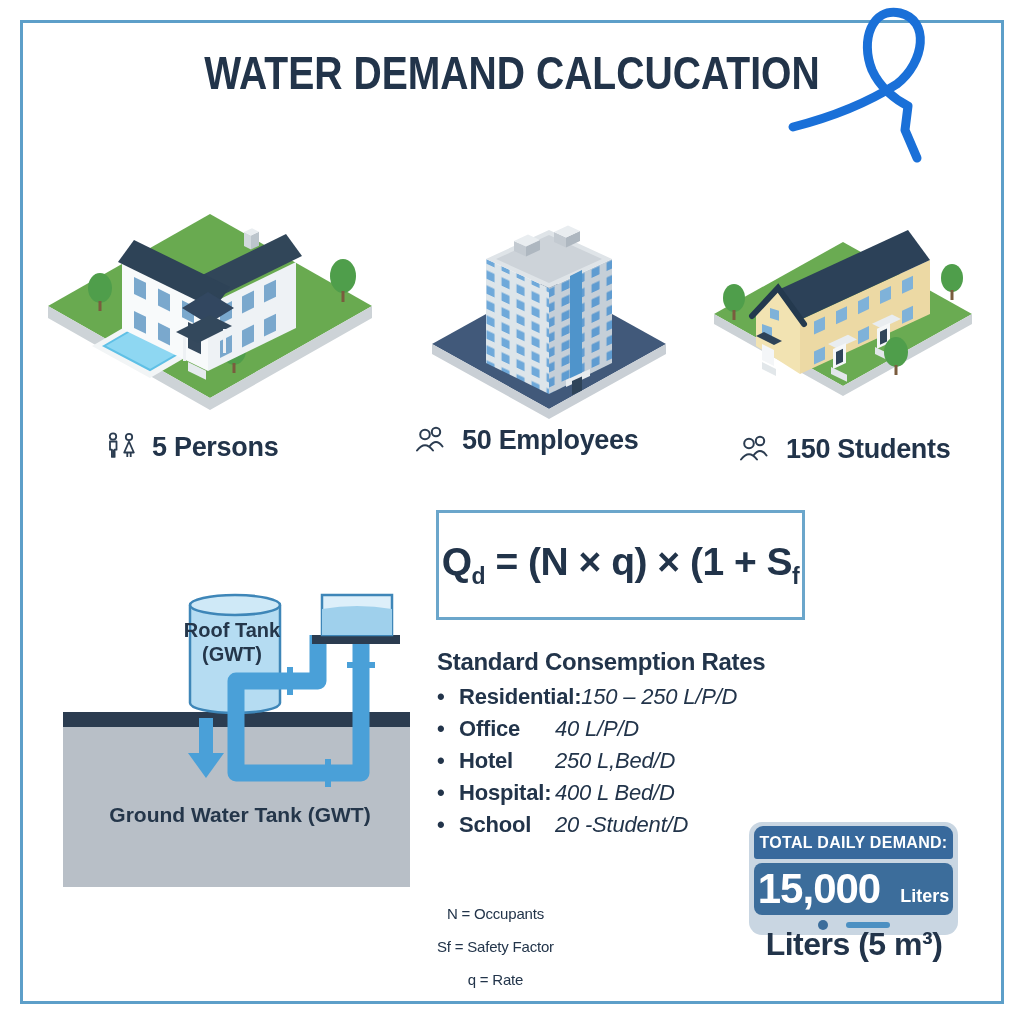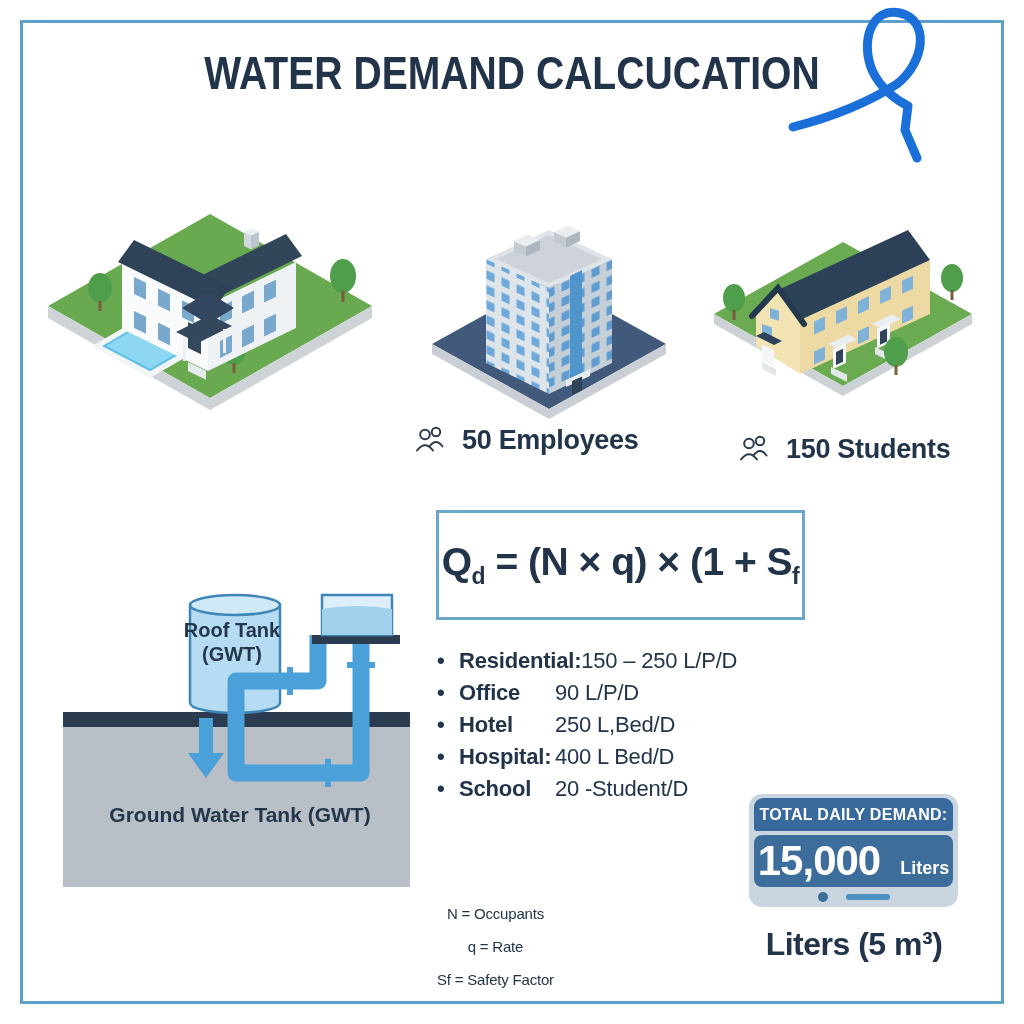--- a/index.html
+++ b/index.html
@@ -20,24 +20,24 @@
   .formula{font-size:39px;font-weight:700;letter-spacing:-0.5px;white-space:nowrap;}
   .formula sub{font-size:23px;}
   .tank-svg{position:absolute;left:60px;top:585px;z-index:1;}
   .svg-label{font-family:"Liberation Sans",sans-serif;font-size:20px;font-weight:700;fill:#24364a;}
   .svg-label-lg{font-family:"Liberation Sans",sans-serif;font-size:21px;font-weight:700;fill:#24364a;}
   .rates{position:absolute;left:437px;top:648px;width:340px;z-index:2;}
   .rates-title{font-size:24px;font-weight:700;letter-spacing:-0.3px;margin-bottom:8px;}
   .rate-row{display:flex;align-items:baseline;height:32px;font-size:22px;letter-spacing:-0.2px;}
   .rate-row .bullet{width:22px;font-weight:700;}
   .rate-row .name{min-width:96px;font-weight:700;}
-  .rate-row .value{font-weight:400;}
+  .rate-row .value{font-weight:400;font-style:italic;}
   .legend{position:absolute;left:437px;top:897px;font-size:15px;line-height:33px;
           letter-spacing:-0.2px;z-index:2;text-align:center;}
-  .badge{position:absolute;left:749px;top:794px;width:209px;height:113px;background:#c9d6e2;
+  .badge{position:absolute;left:749px;top:822px;width:209px;height:113px;background:#c9d6e2;
          border-radius:13px;z-index:2;box-sizing:border-box;padding:4px 5px;}
   .badge-header{background:#38699c;color:#fff;border-radius:9px 9px 3px 3px;height:33px;
                 display:flex;align-items:center;justify-content:center;font-size:16px;
                 font-weight:700;letter-spacing:0.3px;}
   .badge-panel{background:#3c6d9b;border-radius:8px;height:52px;margin-top:4px;
                display:flex;align-items:center;justify-content:center;gap:20px;}
   .badge-value{color:#fff;font-size:42px;font-weight:700;letter-spacing:-1px;}
   .badge-unit{color:#fff;font-size:18px;font-weight:700;align-self:flex-end;margin-bottom:8px;}
   .badge-foot{display:flex;align-items:center;justify-content:center;gap:18px;margin-top:5px;}
   .badge-foot .dot{width:10px;height:10px;border-radius:50%;background:#3c6d9b;}
@@ -147,20 +147,33 @@
     <path d="M172,111.7 l20,-9.2 l9,4.6 l-20,9.2 z" fill="#e9edf0"></path>
     <path d="M177,116.7 l13,-6 l0,20 l-13,6 z" fill="#f5f7f8"></path>
     <path d="M180,119.7 l7,-3.2 l0,13 l-7,3.2 z" fill="#2f4459"></path>
     <path d="M175,135 l16,7.8 l0,7 l-16,-7.8 z" fill="#e2e7ea"></path>
     <ellipse cx="196" cy="140" rx="12" ry="15" fill="#4f9e4b"></ellipse>
       <rect x="194.5" y="153" width="3" height="10" fill="#7a5c3e"></rect>
     <ellipse cx="252" cy="66" rx="11" ry="14" fill="#4f9e4b"></ellipse>
       <rect x="250.5" y="78" width="3" height="10" fill="#7a5c3e"></rect>
   </svg>
 
+  <div class="occ-label" style="left:104px;top:429px">
+    <svg width="38" height="32" viewBox="0 0 38 32">
+      <g fill="none" stroke="#2b3c50" stroke-width="1.8" stroke-linejoin="round">
+        <circle cx="9" cy="5.5" r="3.2"></circle>
+        <path d="M6,10.5 h6.5 v8.2 h-1.9 v7.2 h-2.7 v-7.2 H6 z"></path>
+        <path d="M9.2,18.7 V25"></path>
+        <circle cx="25" cy="6" r="3.2"></circle>
+        <path d="M25,10.5 L29.8,21.5 H20.2 Z"></path>
+        <path d="M23.3,21.5 v4.5 M26.7,21.5 v4.5"></path>
+      </g>
+    </svg>
+    <span class="txt">5 Persons</span>
+  </div>
 
   <div class="occ-label" style="left:412px;top:422px">
     <svg width="40" height="30" viewBox="0 0 40 30">
       <g stroke="#2b3c50" stroke-width="2" fill="#ffffff" stroke-linecap="round">
         <circle cx="24" cy="7" r="4.2"></circle>
         <path d="M17.5,21.5 q6.5,-9 13,0"></path>
         <circle cx="13" cy="9.5" r="4.8"></circle>
         <path d="M5,25.5 q8,-10.5 16,0"></path>
       </g>
     </svg>
@@ -207,51 +220,52 @@
       <rect x="139" y="133" width="14" height="37" fill="#4aa0d8"></rect>
       <polygon points="128,168 164,168 146,193" fill="#4aa0d8"></polygon>
     </g>
 
     <text x="172" y="52" text-anchor="middle" class="svg-label">Roof Tank</text>
     <text x="172" y="76" text-anchor="middle" class="svg-label">(GWT)</text>
     <text x="180" y="237" text-anchor="middle" class="svg-label-lg">Ground Water Tank (GWT)</text>
   </svg>
 
   <div class="rates">
+    <div class="rates-title">Standard Consemption Rates</div>
     <div class="rate-row">
       <span class="bullet">•</span>
       <span class="name">Residential:</span>
       <span class="value">150 – 250 L/P/D</span>
     </div>
     <div class="rate-row">
       <span class="bullet">•</span>
       <span class="name">Office</span>
-      <span class="value">90 L/P/D</span>
+      <span class="value">40 L/P/D</span>
     </div>
     <div class="rate-row">
       <span class="bullet">•</span>
       <span class="name">Hotel</span>
       <span class="value">250 L,Bed/D</span>
     </div>
     <div class="rate-row">
       <span class="bullet">•</span>
       <span class="name">Hospital:</span>
       <span class="value">400 L Bed/D</span>
     </div>
     <div class="rate-row">
       <span class="bullet">•</span>
       <span class="name">School</span>
       <span class="value">20 -Student/D</span>
     </div>
   </div>
 
   <div class="legend">
     <div>N = Occupants</div>
+    <div>Sf = Safety Factor</div>
     <div>q = Rate</div>
-    <div>Sf = Safety Factor</div>
   </div>
 
   <div class="badge">
     <div class="badge-header">TOTAL DAILY DEMAND:</div>
     <div class="badge-panel">
       <span class="badge-value">15,000</span>
       <span class="badge-unit">Liters</span>
     </div>
     <div class="badge-foot">
       <span class="dot"></span>

